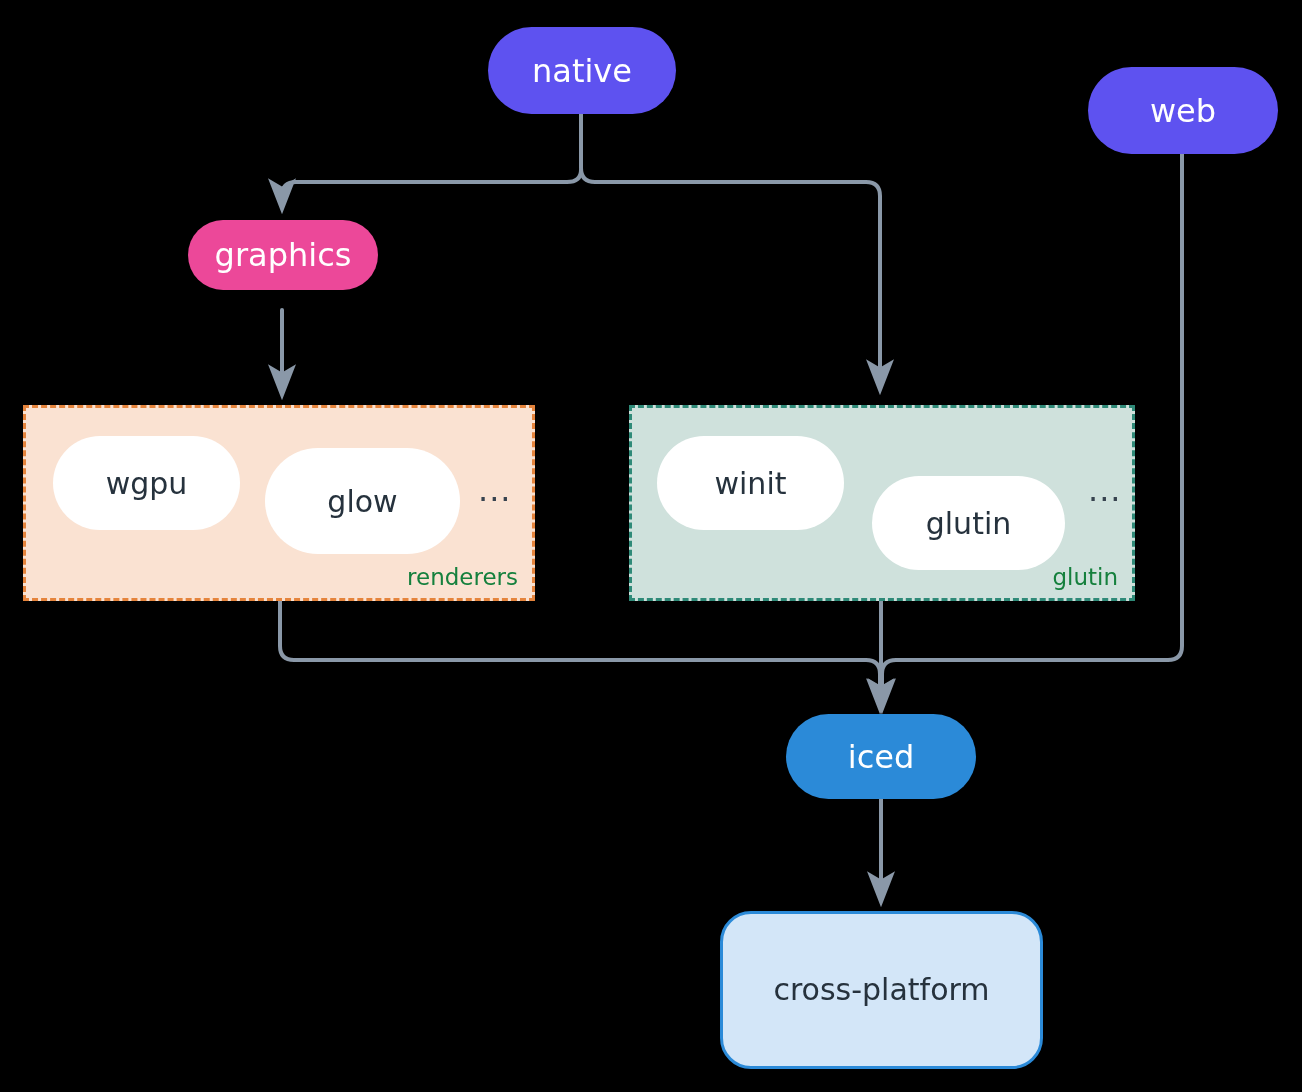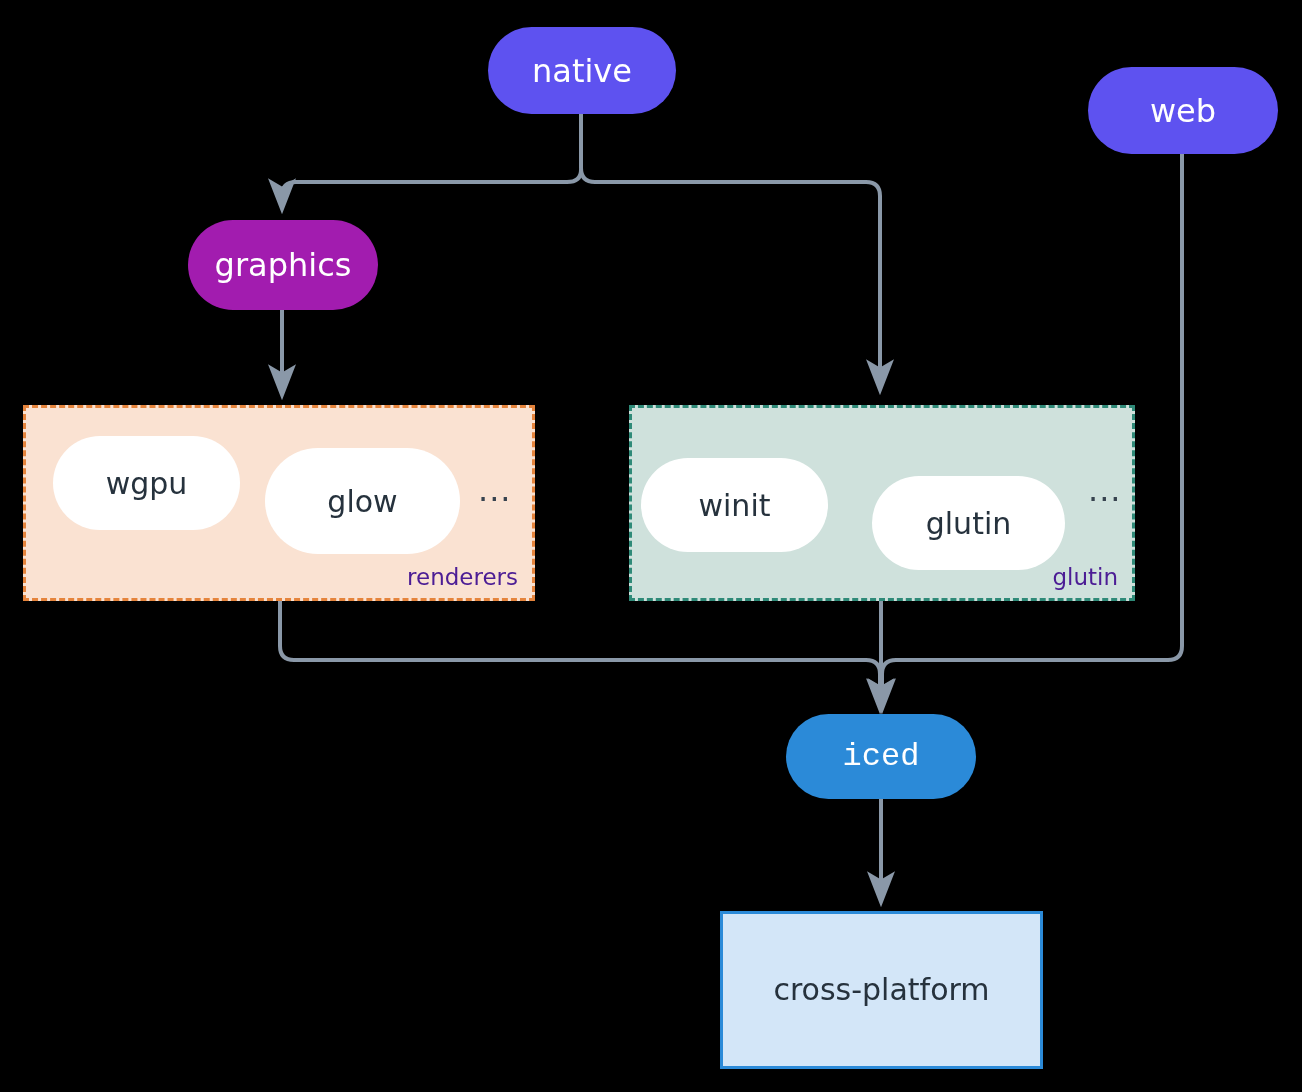--- a/index.html
+++ b/index.html
@@ -41,21 +41,21 @@
   }
   .group-box {
     position: absolute;
     box-sizing: border-box;
   }
   .group-label {
     position: absolute;
     right: 14px;
     bottom: 8px;
     font-size: 23px;
-    color: #4c1d95;
+    color: #15803d;
   }
   .sub-pill {
     position: absolute;
     background: #ffffff;
     border-radius: 999px;
     display: flex;
     align-items: center;
     justify-content: center;
     font-size: 30px;
     color: #26323d;
@@ -65,20 +65,21 @@
     position: absolute;
     font-size: 32px;
     color: #37434f;
     letter-spacing: 1px;
     line-height: 1;
   }
   .app-box {
     font-size: 30px;
     color: #26323d;
     flex-direction: row;
+    border-radius: 31px;
   }
 </style>
 </head>
 <body>
 
 <div id="canvas">
 
   <svg class="edges" viewBox="0 0 1302 1092">
     <defs>
       <marker id="arrow" markerWidth="10" markerHeight="10" refX="5.2" refY="4" orient="auto" markerUnits="strokeWidth">
@@ -101,47 +102,47 @@
   </svg>
 
   <div class="node pill pill-top" style="left:488px; top:27px; width:188px; height:87px; background:#5e52f0;">
     <span>native</span>
   </div>
 
   <div class="node pill pill-top" style="left:1088px; top:27px; width:190px; height:87px; background:#5e52f0;margin-top:40px;">
     <span>web</span>
   </div>
 
-  <div class="node pill pill-top" style="left:188px; top:220px; width:190px; height:90px; background:#a21caf;">
+  <div class="node pill pill-top" style="left:188px; top:220px; width:190px; height:70px; background:#ec4899;">
     <span>graphics</span>
   </div>
 
   <div class="group-box" style="left:23px; top:405px; width:512px; height:196px; background:#fae2d2; border:3px dashed #e5843c;">
     <div class="sub-pill" style="left:27px; top:28px; width:187px; height:94px;">
       <span>wgpu</span>
     </div>
     <div class="sub-pill" style="left:239px; top:40px; width:195px; height:106px;text-align:right;">
       <span>glow</span>
     </div>
     <span class="ellipsis" style="left:452px; top:66px;">...</span>
     <span class="group-label">renderers</span>
   </div>
 
   <div class="group-box" style="left:629px; top:405px; width:506px; height:196px; background:#cfe1dc; border:3px dashed #2f8a78;">
-    <div class="sub-pill" style="left:9px; top:28px; width:187px; height:94px;margin-top:22px;">
+    <div class="sub-pill" style="left:25px; top:28px; width:187px; height:94px;">
       <span>winit</span>
     </div>
     <div class="sub-pill" style="left:240px; top:28px; width:193px; height:94px;margin-top:40px;">
       <span>glutin</span>
     </div>
     <span class="ellipsis" style="left:456px; top:66px;">...</span>
     <span class="group-label">glutin</span>
   </div>
 
-  <div class="node pill pill-top" style="left:786px; top:714px; width:190px; height:85px; background:#2b8ad8;font-family:Liberation Mono, monospace;">
+  <div class="node pill pill-top" style="left:786px; top:714px; width:190px; height:85px; background:#2b8ad8;">
     <span>iced</span>
   </div>
 
   <div class="node app-box" style="left:720px; top:911px; width:323px; height:158px; background:#d3e6f8; border:3px solid #2b8ad8;">
     <span>cross-platform</span>
   </div>
 
 </div>
 
 </body></html>

